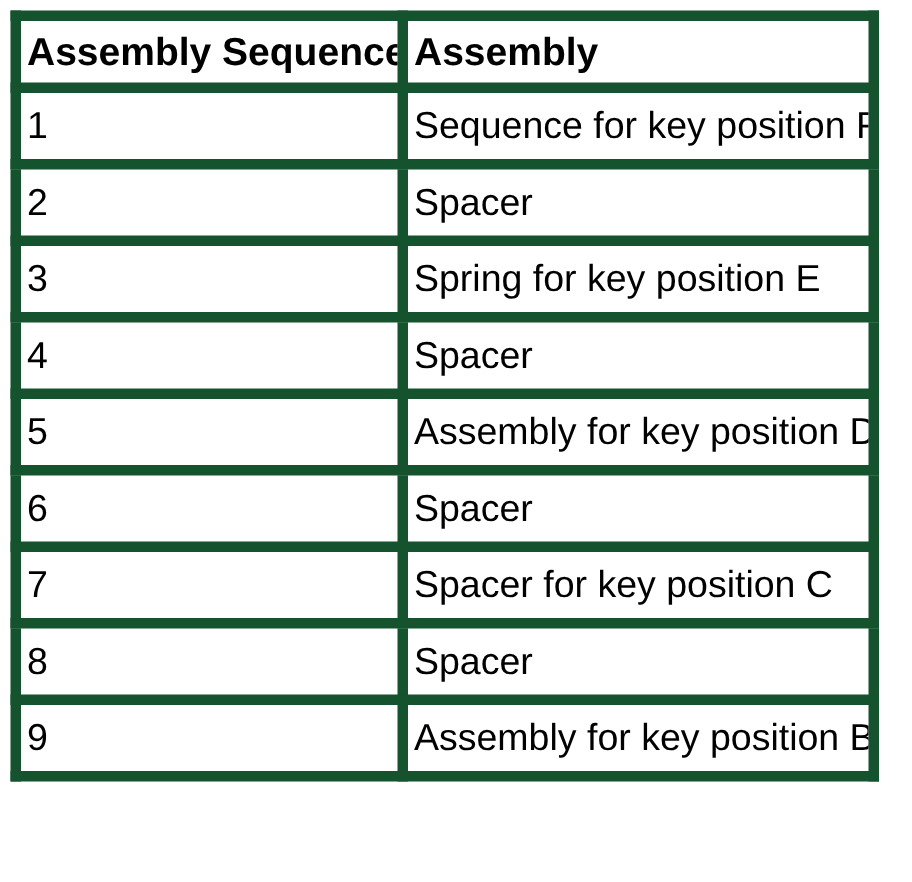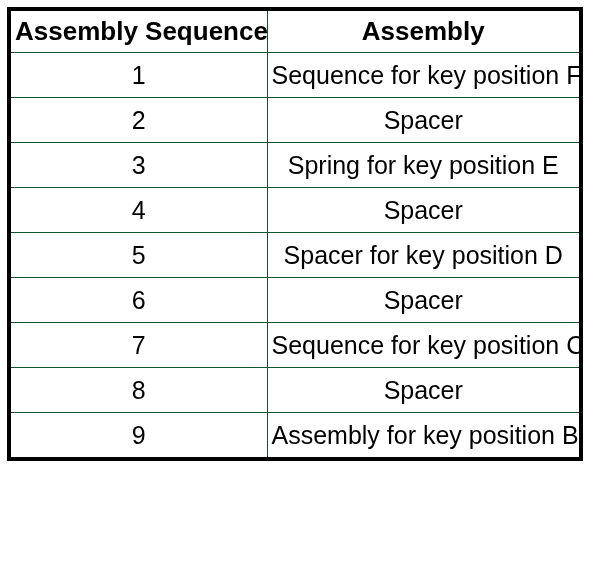--- a/index.html
+++ b/index.html
@@ -18,22 +18,22 @@
     position: absolute;
     left: 7px;
     top: 7px;
     width: 572px;
     border-collapse: collapse;
     table-layout: fixed;
     border: 4px solid #000000;
   }
   table.assembly-table th,
   table.assembly-table td {
-    border: 1px solid #14532d;
-    text-align: center;
+    border: 7px solid #14532d;
+    text-align: left;
     vertical-align: middle;
     padding: 0 4px;
     overflow: hidden;
     white-space: nowrap;
   }
   table.assembly-table th {
     font-size: 26px;
     font-weight: bold;
     height: 41px;
   }
@@ -71,29 +71,29 @@
     <tr>
       <td>3</td>
       <td>Spring for key position E</td>
     </tr>
     <tr>
       <td>4</td>
       <td>Spacer</td>
     </tr>
     <tr>
       <td>5</td>
-      <td>Spacer for key position D</td>
+      <td>Assembly for key position D</td>
     </tr>
     <tr>
       <td>6</td>
       <td>Spacer</td>
     </tr>
     <tr>
       <td>7</td>
-      <td>Sequence for key position C</td>
+      <td>Spacer for key position C</td>
     </tr>
     <tr>
       <td>8</td>
       <td>Spacer</td>
     </tr>
     <tr>
       <td>9</td>
       <td>Assembly for key position B</td>
     </tr>
   </tbody>

